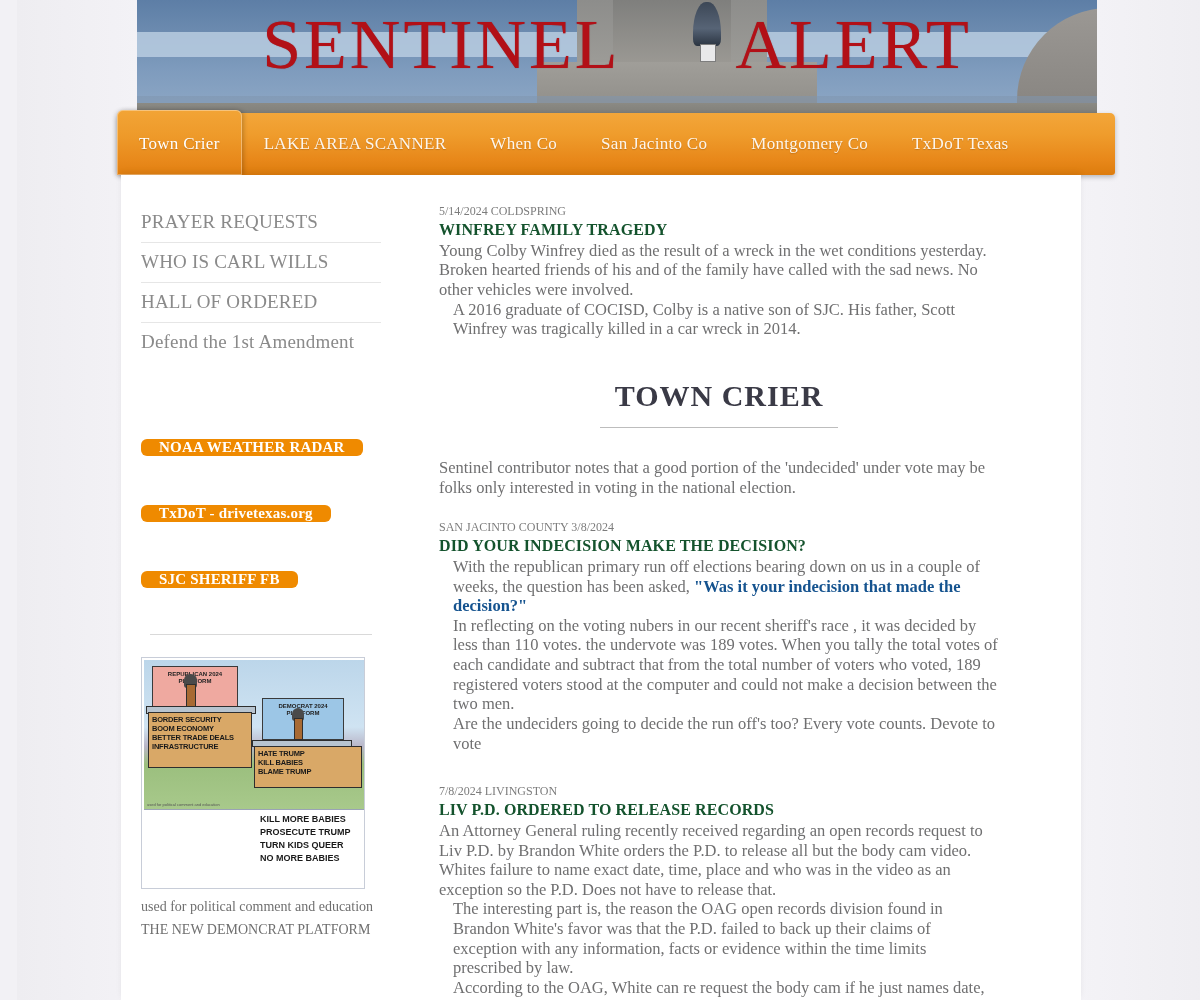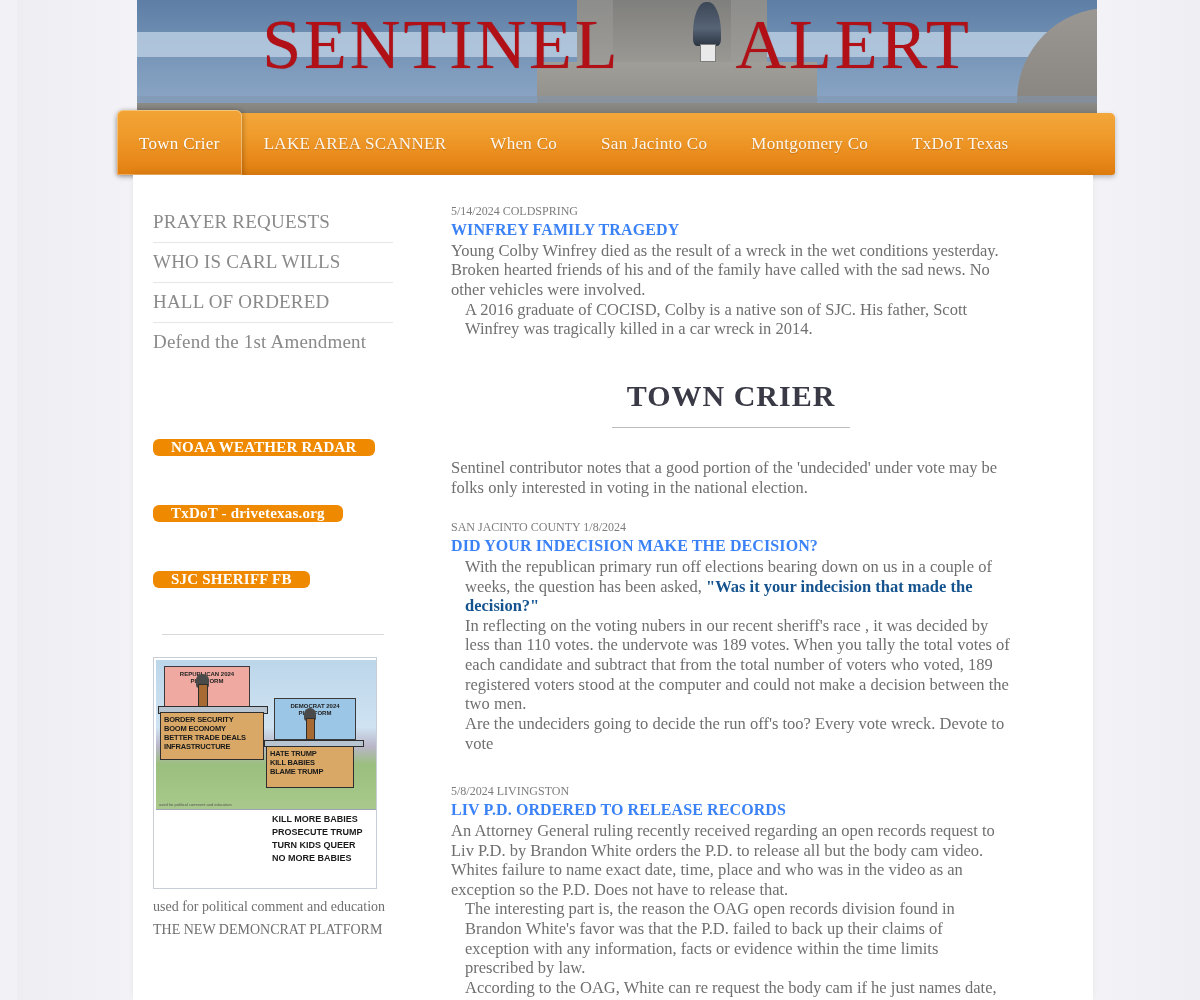--- a/index.html
+++ b/index.html
@@ -130,21 +130,21 @@
     color: #ffffff;
     font-weight: 400;
     margin-top: -3px;
     padding-top: 3px;
     height: calc(100% + 3px);
   }
 
   
   .content {
     position: absolute;
-    left: 116px; top: 175px;
+    left: 104px; top: 175px;
     width: 960px; height: 825px;
     background: #ffffff;
     box-shadow: 0 -3px 6px rgba(0,0,0,.06);
   }
 
   
   .sidebar {
     position: absolute;
     left: 20px; top: 28px;
     width: 240px;
@@ -208,25 +208,25 @@
   .cl-board-d {
     position:absolute; left:118px; top:38px; width:82px; height:42px;
     background:#9cc6e6; border:1px solid #3a3a3a;
   }
   .cl-label {
     font-family:"Liberation Sans", sans-serif;
     font-size:6px; color:#222; text-align:center; line-height:1.15; padding-top:4px;
     font-weight:bold;
   }
   .cl-crate-r {
-    position:absolute; left:4px; top:52px; width:104px; height:48px;
+    position:absolute; left:4px; top:52px; width:104px; height:56px;
     background:#d9a867; border:1px solid #2e2e2e;
   }
   .cl-crate-d {
-    position:absolute; left:110px; top:86px; width:88px; height:42px;
+    position:absolute; left:110px; top:86px; width:108px; height:42px;
     background:#d9a867; border:1px solid #2e2e2e;
   }
   .cl-top-r { position:absolute; left:2px; top:46px; width:110px; height:8px; background:#b8c4cf; border:1px solid #2e2e2e;}
   .cl-top-d { position:absolute; left:108px; top:80px; width:100px; height:7px; background:#b8c4cf; border:1px solid #2e2e2e;}
   .cl-text {
     font-family:"Liberation Sans", sans-serif;
     font-size:7.5px; font-weight:bold; color:#1a1a1a; line-height:1.22;
     padding:2px 3px; letter-spacing:-.2px;
   }
   .cl-podium-r { position:absolute; left:42px; top:24px; width:10px; height:24px; background:#a86a33; border:1px solid #2e2e2e;}
@@ -253,21 +253,21 @@
     position: absolute;
     left: 318px; top: 28px;
     width: 560px;
   }
   .art-date {
     font-family:"Liberation Serif", serif;
     font-size: 12px; color: #7c7c7c; line-height: 1.35;
   }
   .art-head {
     font-family:"Liberation Serif", serif;
-    font-size: 16px; font-weight: bold; color: #3b82f6;
+    font-size: 16px; font-weight: bold; color: #14532d;
     line-height: 1.35; letter-spacing: .1px;
   }
   .art-body {
     font-family:Liberation Serif, serif;
     font-size: 16.5px; color: #6f6f70; line-height: 1.19;
     margin: 0;
   }
   .art-body .hl {
     color: #15538f; font-weight: bold;
   }
@@ -387,31 +387,31 @@
       <h2 class="section-title">TOWN  CRIER</h2>
       <hr class="section-rule">
 
       <div class="sp-30"></div>
 
       <p class="art-body">Sentinel contributor notes that a good portion of the 'undecided' under vote may be folks only  interested in voting in the national election.</p>
 
       <div class="sp-22"></div>
 
       <div>
-        <div class="art-date">SAN JACINTO COUNTY 1/8/2024</div>
+        <div class="art-date">SAN JACINTO COUNTY 3/8/2024</div>
         <div class="art-head">DID YOUR INDECISION MAKE THE DECISION?</div>
         <p class="art-body indent"><span>With the republican primary run off elections bearing down on us in a couple of weeks, the question has been asked, </span><span class="hl">"Was it your indecision that made the decision?"</span></p>
         <p class="art-body indent">In reflecting on the voting nubers in our recent sheriff's race , it was decided by less than 110 votes.  the undervote was 189 votes.  When you tally the total votes of each candidate and subtract that from the total number of voters who voted, 189 registered voters  stood at the computer and could not make a decision between the two men.</p>
-        <p class="art-body indent">Are the undeciders going to decide the run off's too?  Every vote wreck.  Devote to vote</p>
+        <p class="art-body indent">Are the undeciders going to decide the run off's too?  Every vote counts.  Devote to vote</p>
       </div>
 
       <div class="sp-30"></div>
 
       <div>
-        <div class="art-date">5/8/2024 LIVINGSTON</div>
+        <div class="art-date">7/8/2024 LIVINGSTON</div>
         <div class="art-head">LIV P.D. ORDERED TO RELEASE RECORDS</div>
         <p class="art-body">An Attorney General ruling recently received regarding an open records request to Liv P.D. by Brandon White orders the P.D. to release all but the body cam video.  Whites failure to name exact date, time, place and who was in the video as an exception so the P.D. Does not have to release that.</p>
         <p class="art-body indent">The interesting part is, the reason the OAG open records division found in Brandon White's favor was that the P.D. failed to back up their claims of exception with any information, facts or evidence within the time limits prescribed by law.</p>
         <p class="art-body indent">According to the OAG, White can re request the body cam if he just names date, time, place and one of the subjects in the video.</p>
 
       </div>
 
     </div>
   </div>
 </div>

